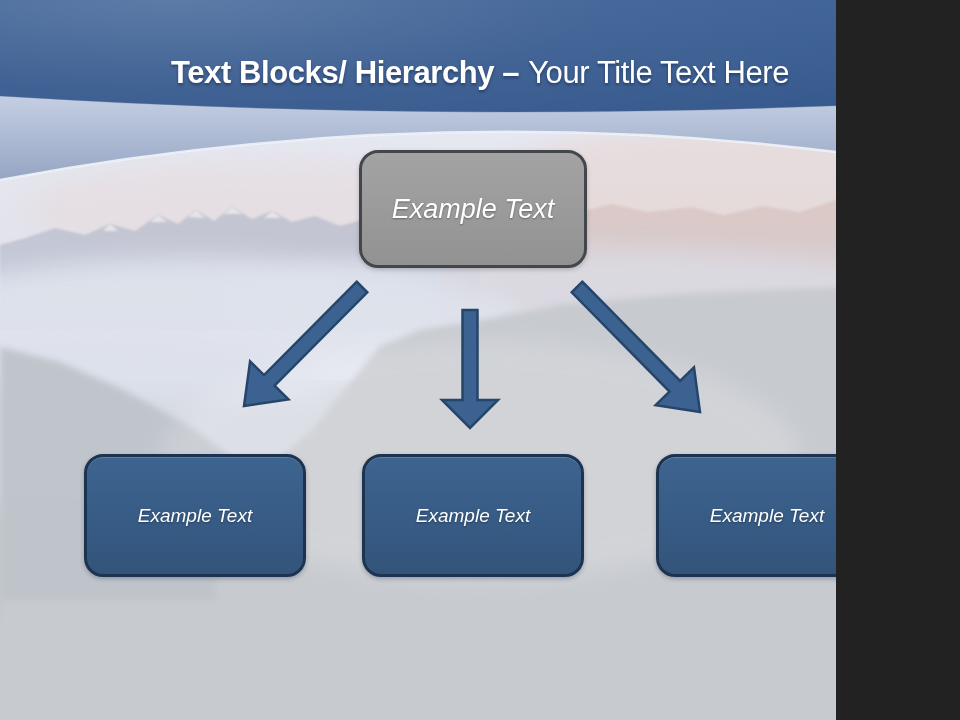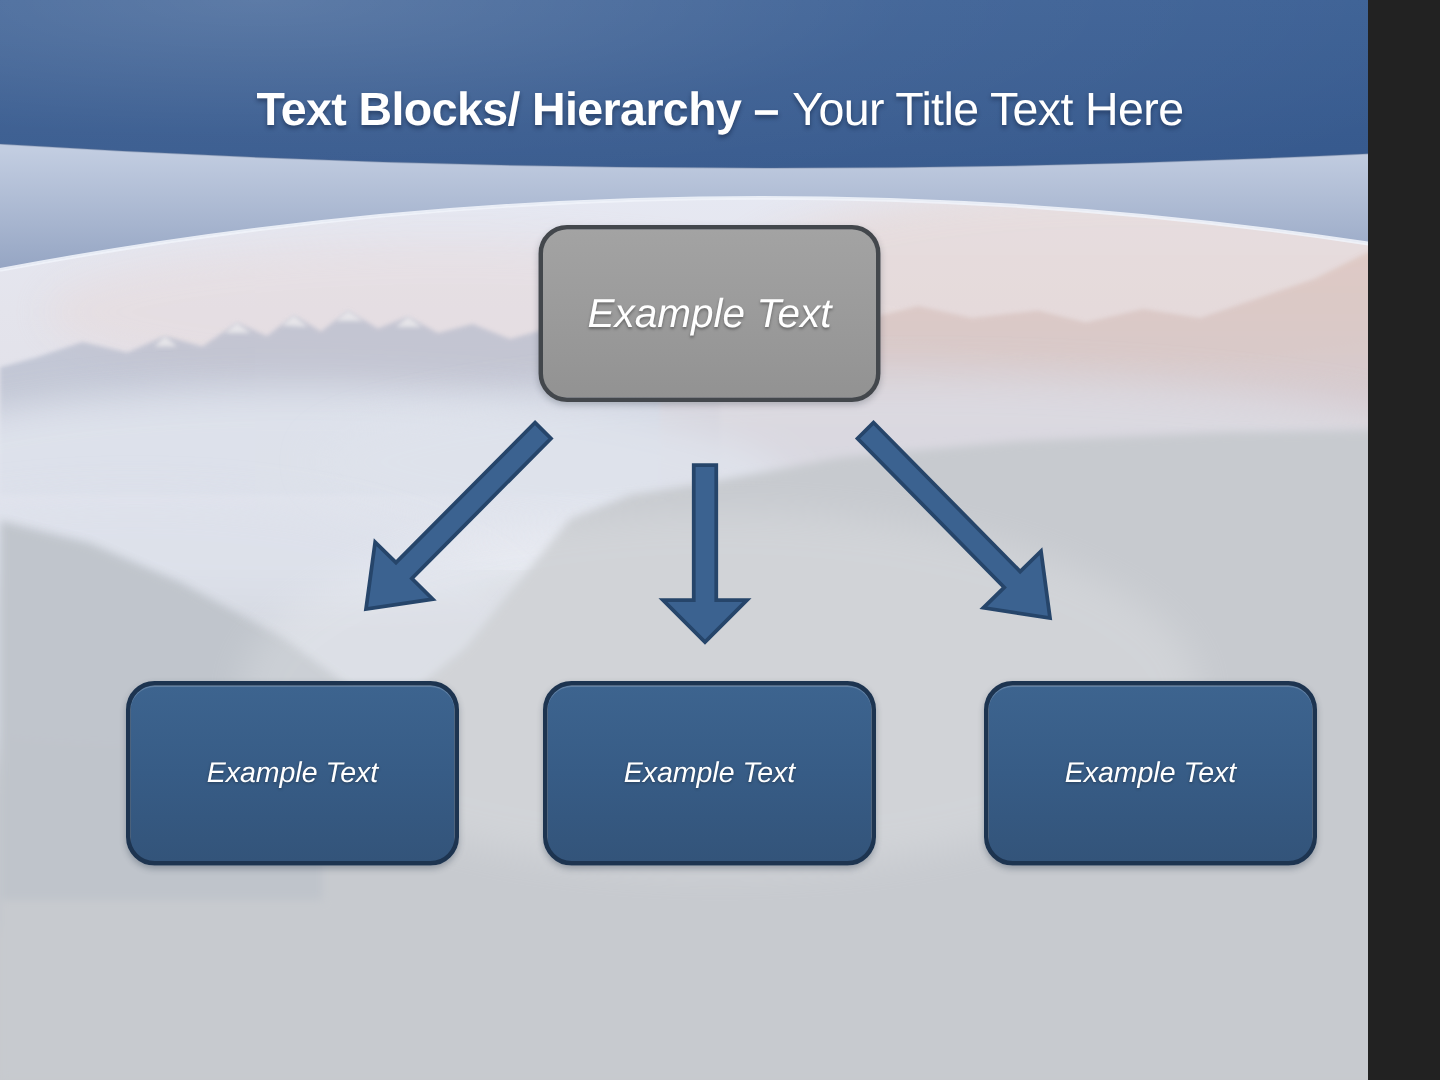--- a/index.html
+++ b/index.html
@@ -1,18 +1,18 @@
 <!DOCTYPE html>
 <html><head>
 <meta charset="utf-8">
 <style>
   html, body { margin: 0; padding: 0; background: #222; }
   .slide {
     position: relative;
-    width: 912px;
+    width: 836px;
     height: 720px;
     overflow: hidden;
     font-family: "Liberation Sans", "DejaVu Sans", sans-serif;
     background: #C6C9CD;
   }
   .bg-svg, .arrow-svg {
     position: absolute;
     left: 0; top: 0;
     width: 960px; height: 720px;
     display: block;

